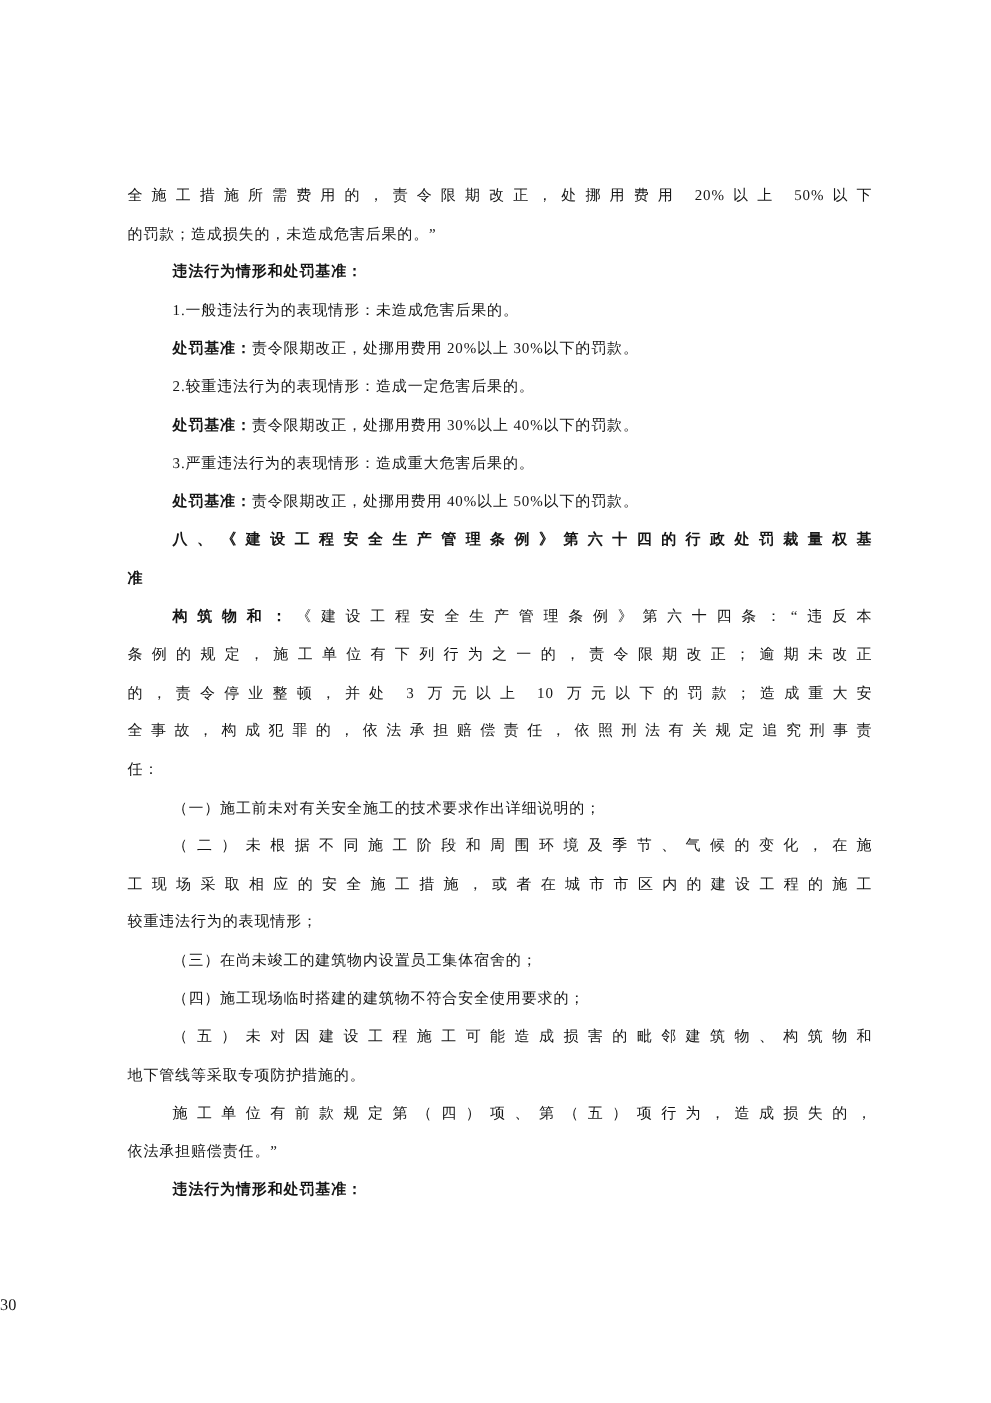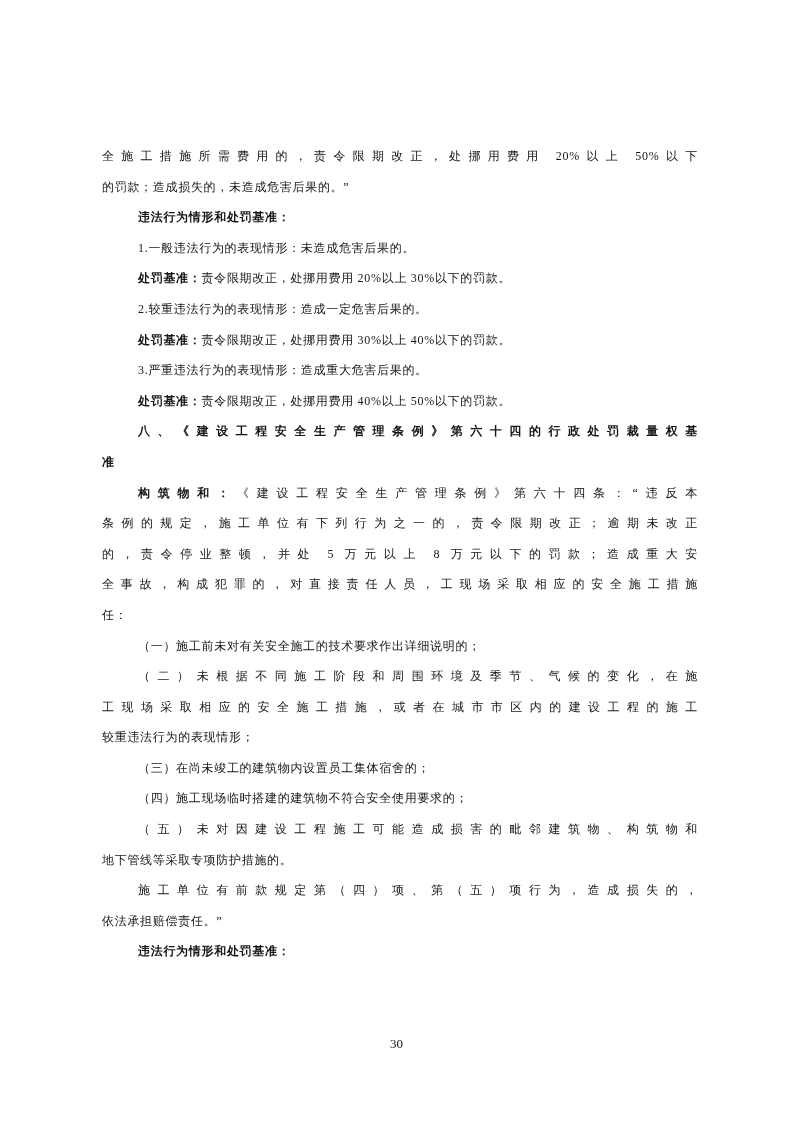--- a/index.html
+++ b/index.html
@@ -34,21 +34,20 @@
   .fill {
     text-align: justify;
     text-align-last: justify;
   }
   .lead { font-weight: bold; margin-top: 45px; }
   .page-number {
     position: absolute;
     top: 1036px;
     left: 0;
     width: 100%;
-    text-align: center;
     font-size: 13px;
     letter-spacing: 0;
     color: #161616;
   }
 </style>
 </head>
 <body>
 
 <div class="page">
   <div class="content">
@@ -72,23 +71,23 @@
     <div class="line indent"><span class="lead">处罚基准：</span><span>责令限期改正，处挪用费用 40%以上 50%以下的罚款。</span></div>
 
     <div class="line indent fill"><span class="lead">八、《建设工程安全生产管理条例》第六十四的行政处罚裁量权基</span><span></span></div>
 
     <div class="line"><span class="lead">准</span><span></span></div>
 
     <div class="line indent fill"><span class="lead">构筑物和：</span><span>《建设工程安全生产管理条例》第六十四条：“违反本</span></div>
 
     <div class="line fill"><span class="lead"></span><span>条例的规定，施工单位有下列行为之一的，责令限期改正；逾期未改正</span></div>
 
-    <div class="line fill"><span class="lead"></span><span>的，责令停业整顿，并处 5 万元以上 8 万元以下的罚款；造成重大安</span></div>
+    <div class="line fill"><span class="lead"></span><span>的，责令停业整顿，并处 3 万元以上 10 万元以下的罚款；造成重大安</span></div>
 
-    <div class="line fill"><span class="lead"></span><span>全事故，构成犯罪的，对直接责任人员，工现场采取相应的安全施工措施</span></div>
+    <div class="line fill"><span class="lead"></span><span>全事故，构成犯罪的，依法承担赔偿责任，依照刑法有关规定追究刑事责</span></div>
 
     <div class="line"><span class="lead"></span><span>任：</span></div>
 
     <div class="line indent"><span class="lead"></span><span>（一）施工前未对有关安全施工的技术要求作出详细说明的；</span></div>
 
     <div class="line indent fill"><span class="lead"></span><span>（二）未根据不同施工阶段和周围环境及季节、气候的变化，在施</span></div>
 
     <div class="line fill"><span class="lead"></span><span>工现场采取相应的安全施工措施，或者在城市市区内的建设工程的施工</span></div>
 
     <div class="line"><span class="lead"></span><span>较重违法行为的表现情形；</span></div>

